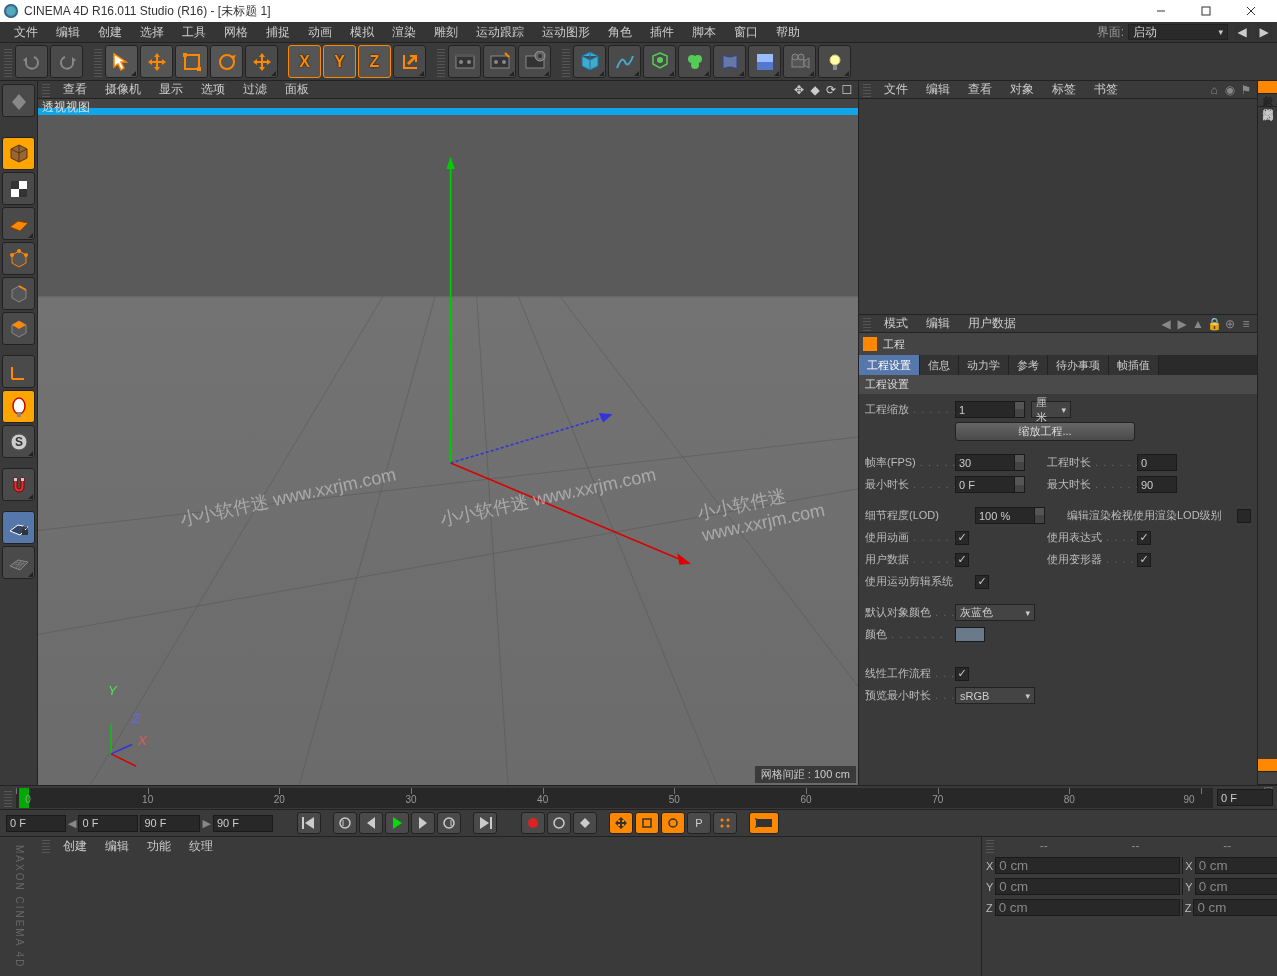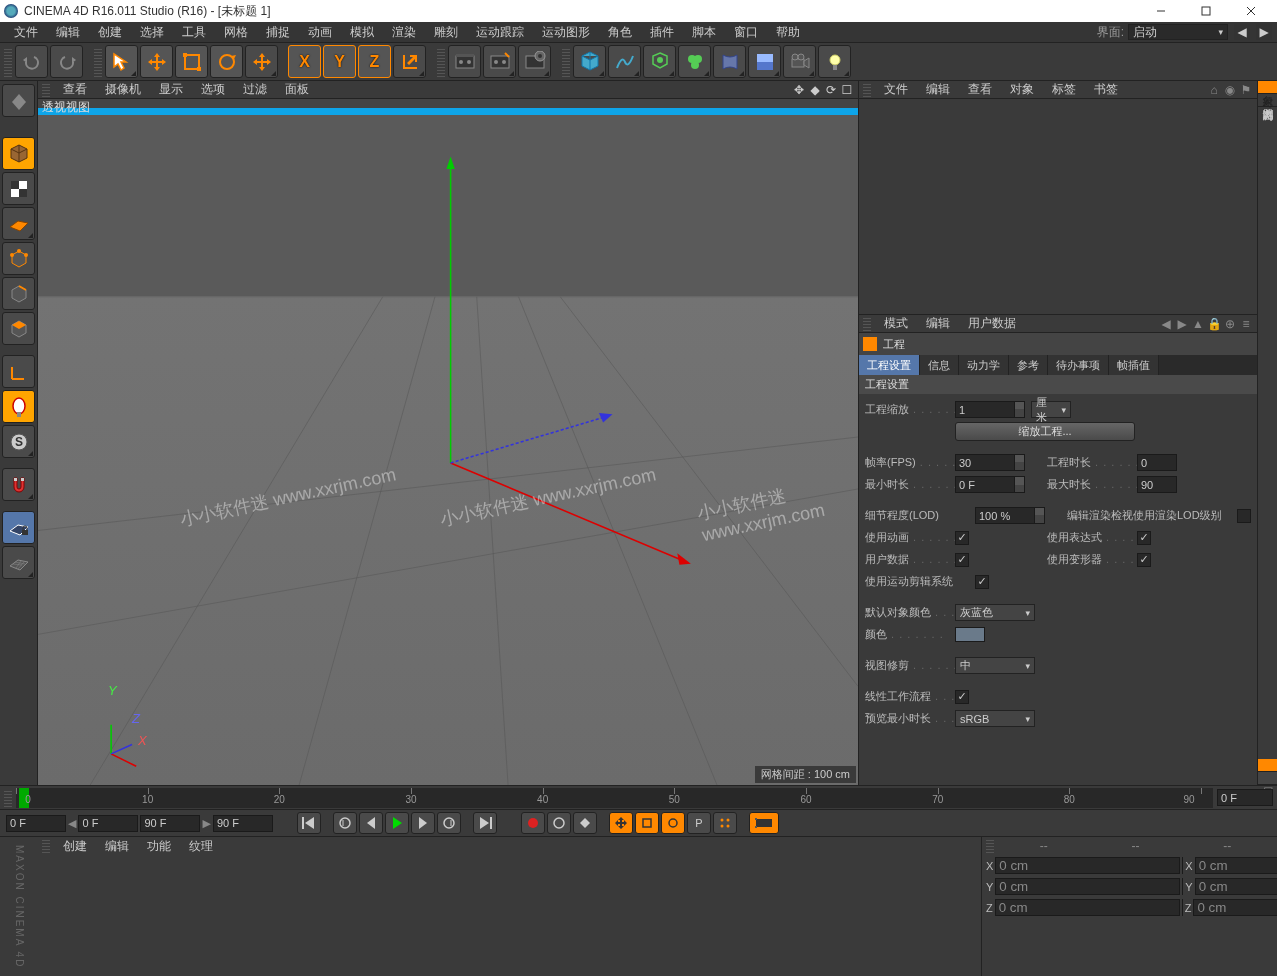--- a/index.html
+++ b/index.html
@@ -573,26 +573,20 @@
           <span class="attr-label attr-dots">默认对象颜色</span>
           <div class="dd" style="width:80px;">
               <span>灰蓝色</span>
             </div>
         </div>
         <div class="attr-row">
           <span class="attr-label attr-dots">颜色</span>
           <div class="colorswatch" style="background:#6a7a8a;"></div>
         </div>
         <div class="attr-gap"></div>
-        <div class="attr-row">
-          <span class="attr-label attr-dots">视图修剪</span>
-          <div class="dd" style="width:80px;">
-              <span>中</span>
-            </div>
-        </div>
         <div class="attr-gap"></div>
         <div class="attr-row">
           <span class="attr-label attr-dots">线性工作流程</span>
           <div class="chk on"></div>
         </div>
         <div class="attr-row">
           <span class="attr-label attr-dots">预览最小时长</span>
           <div class="dd" style="width:80px;">
               <span>sRGB</span>
             </div>

